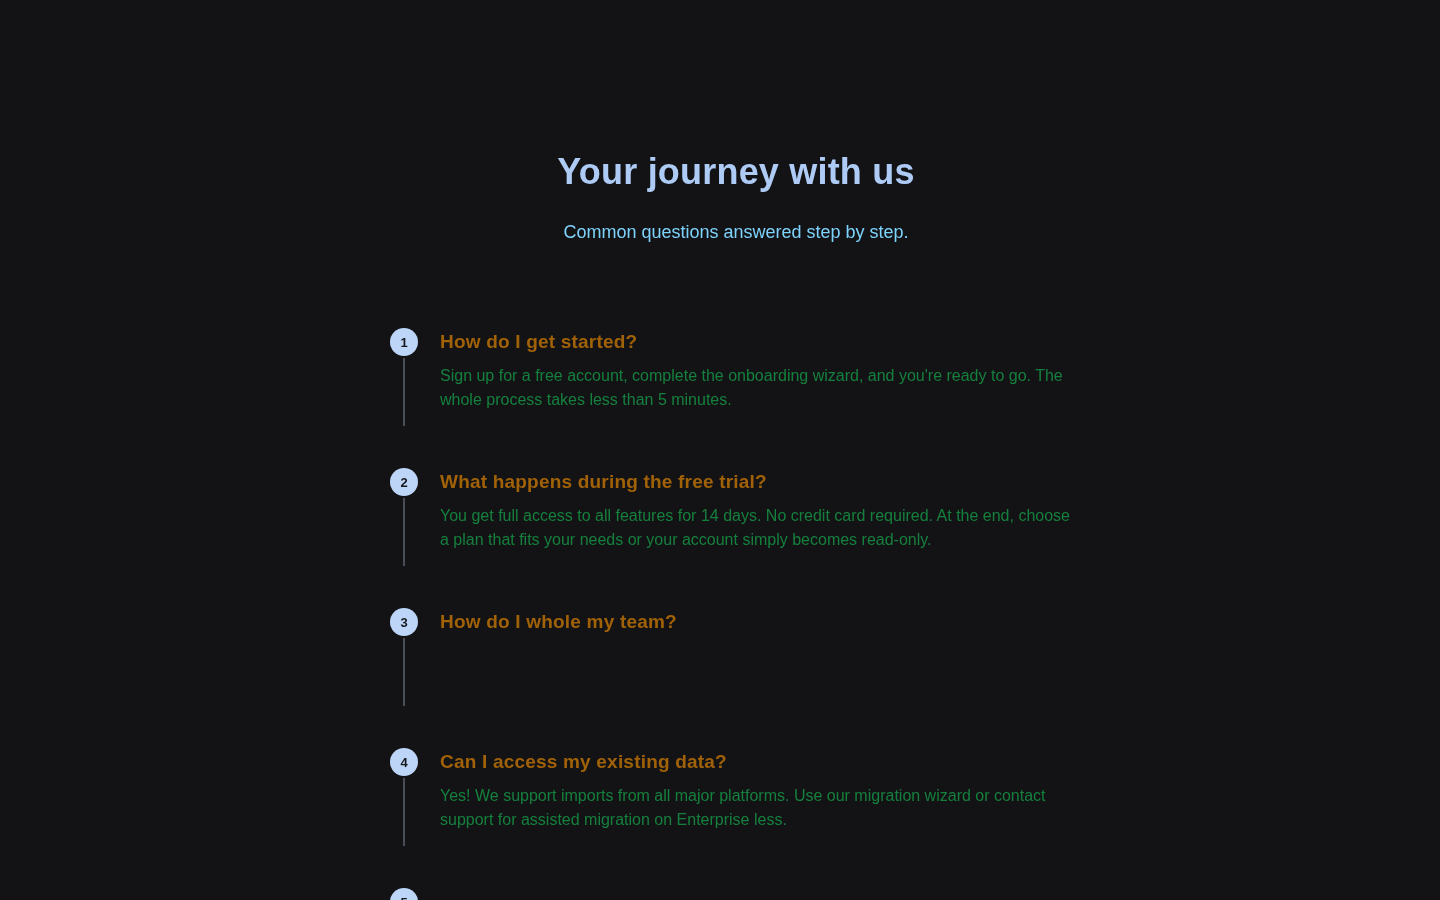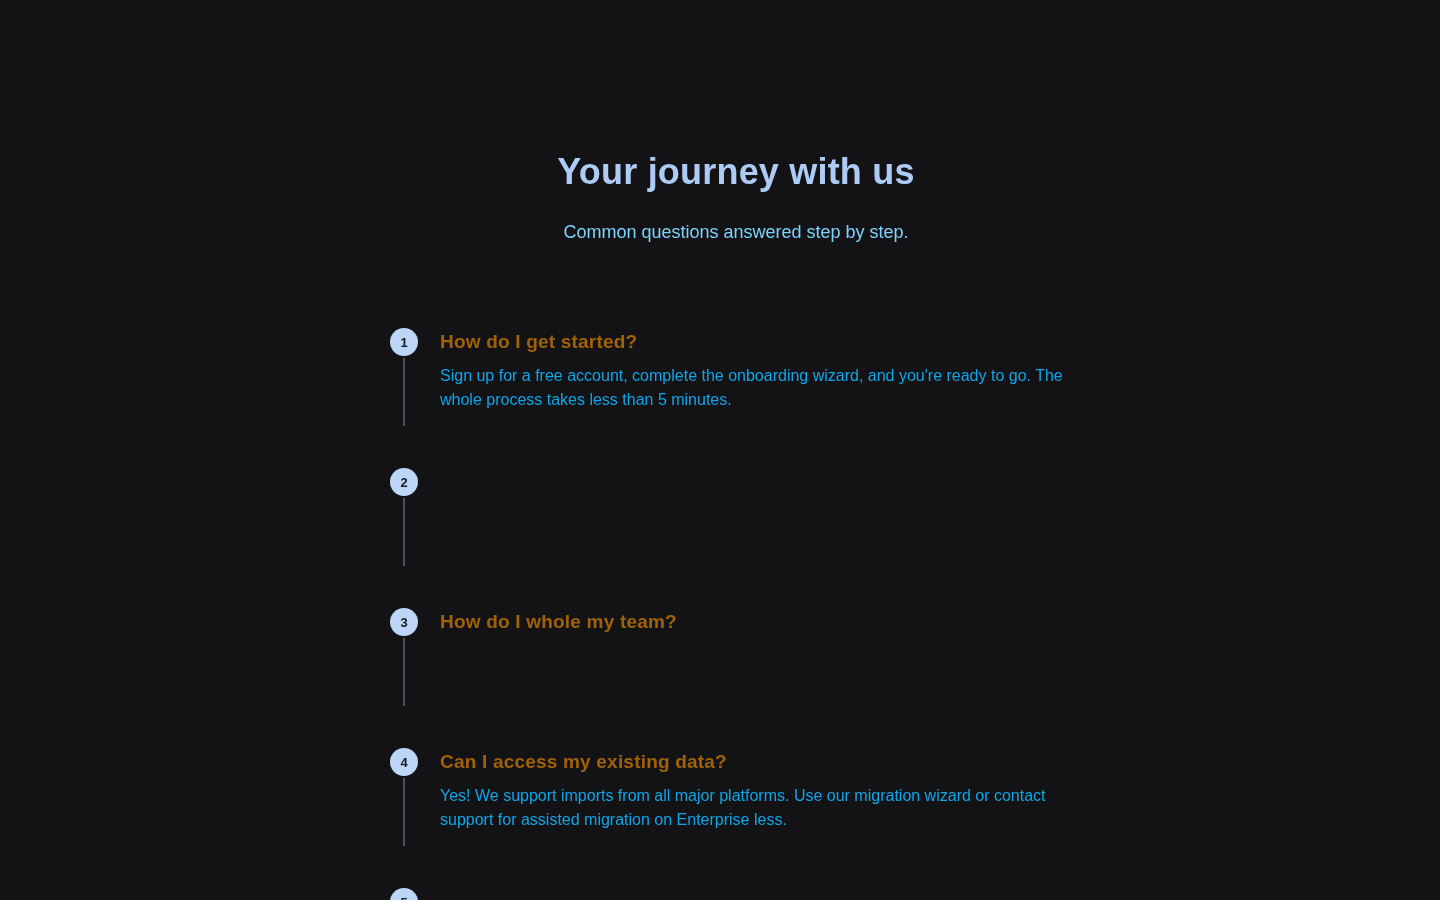--- a/index.html
+++ b/index.html
@@ -89,21 +89,21 @@
     font-weight: 700;
     color: #a16207;
     letter-spacing: 0.2px;
   }
 
   .answer {
     margin-top: 6px;
     font-size: 16px;
     line-height: 24px;
     font-weight: 400;
-    color: #0ea5e9;
+    color: #15803d;
   }
 </style>
 </head>
 <body>
 
 <div class="container">
 
   <h1 class="page-title">Your journey with us</h1>
   <p class="page-subtitle">Common questions answered step by step.</p>
 
@@ -117,20 +117,24 @@
       <div class="content">
         <h3 class="question">How do I get started?</h3>
         <p class="answer">Sign up for a free account, complete the onboarding wizard, and you're ready to go. The whole process takes less than 5 minutes.</p>
       </div>
     </div>
 
     <div class="item">
       <div class="marker-col">
         <div class="circle">2</div>
         <div class="line"></div>
+      </div>
+      <div class="content">
+        <h3 class="question">What happens during the free trial?</h3>
+        <p class="answer">You get full access to all features for 14 days. No credit card required. At the end, choose a plan that fits your needs or your account simply becomes read-only.</p>
       </div>
     </div>
 
     <div class="item">
       <div class="marker-col">
         <div class="circle">3</div>
         <div class="line"></div>
       </div>
       <div class="content">
         <h3 class="question">How do I whole my team?</h3>

